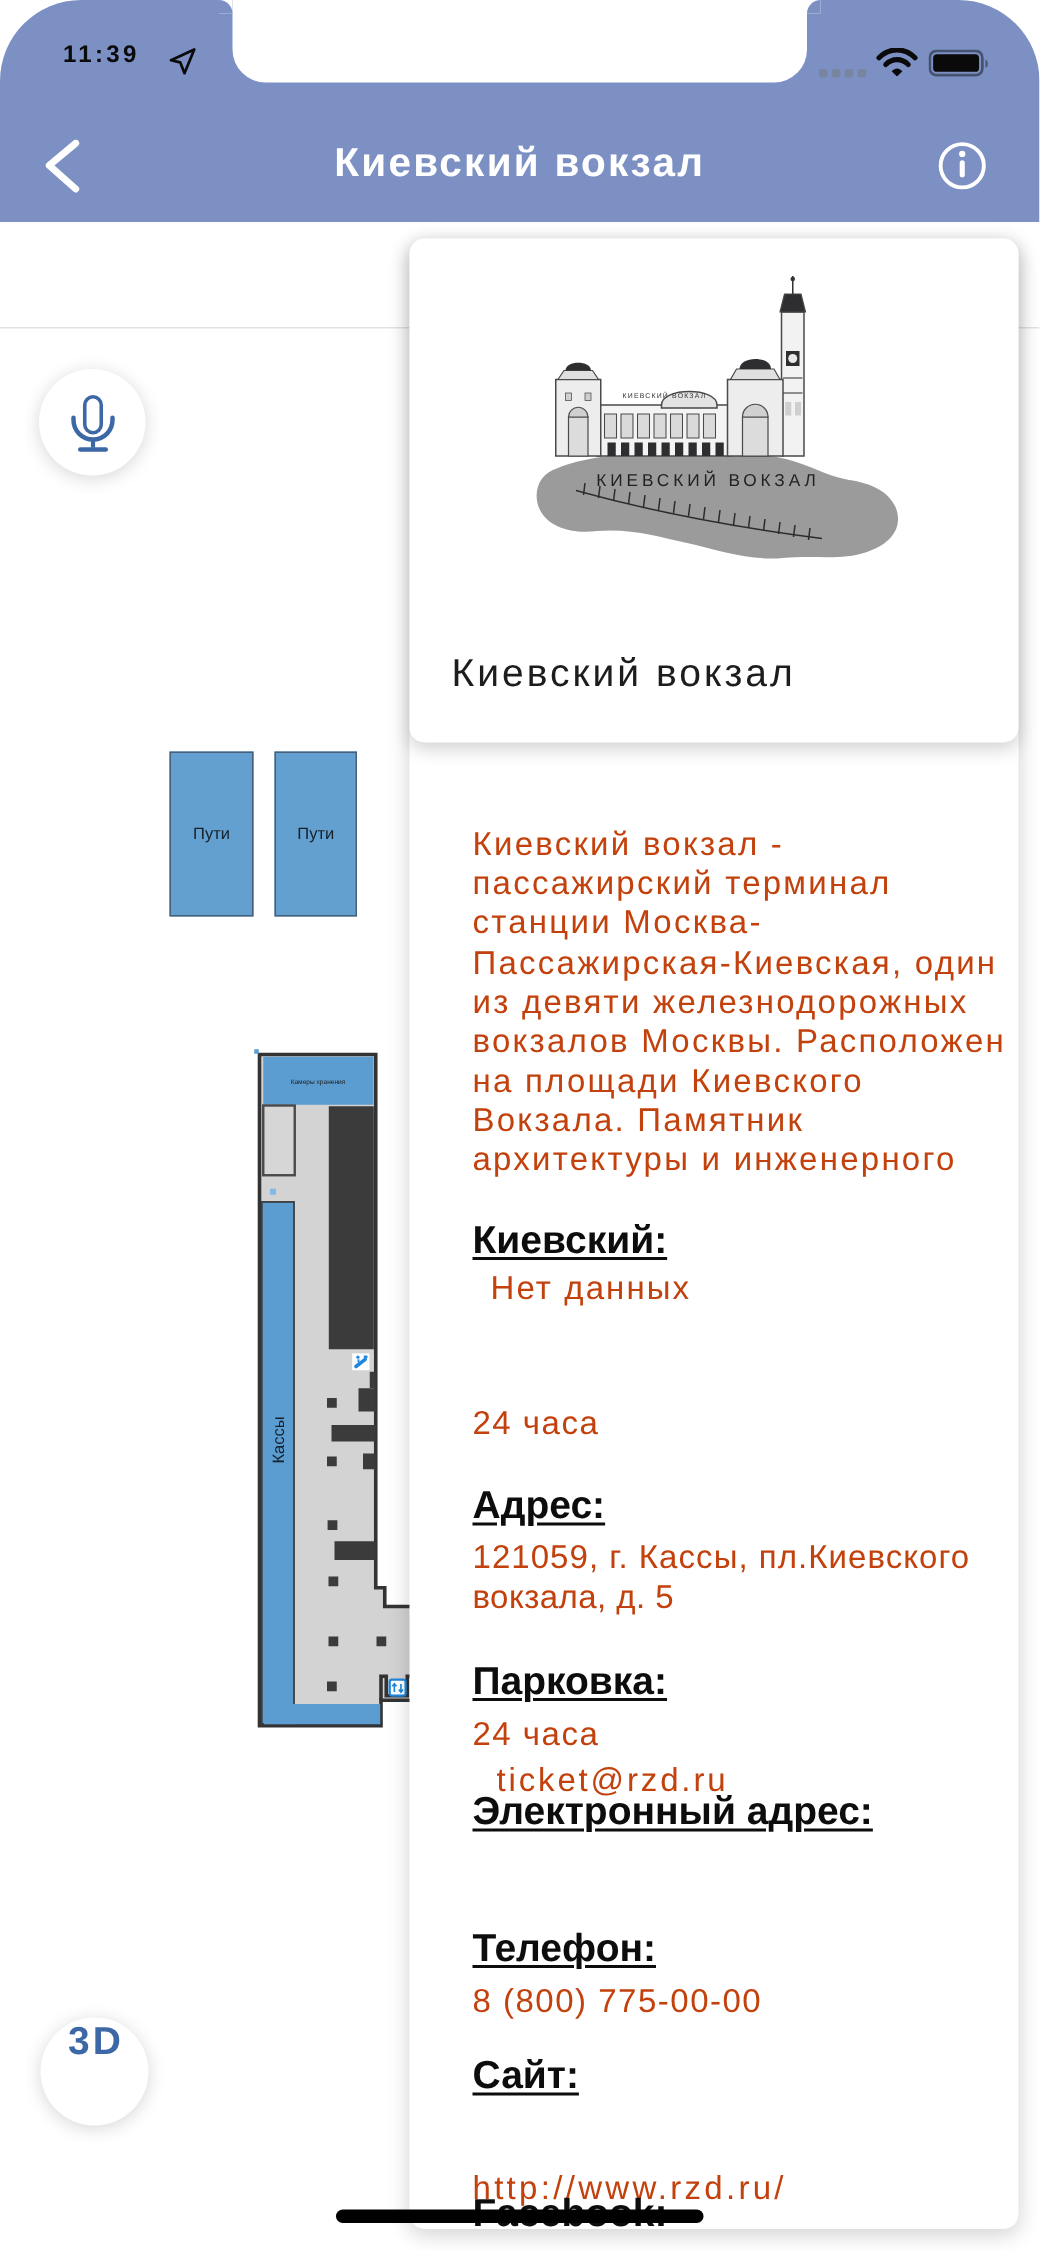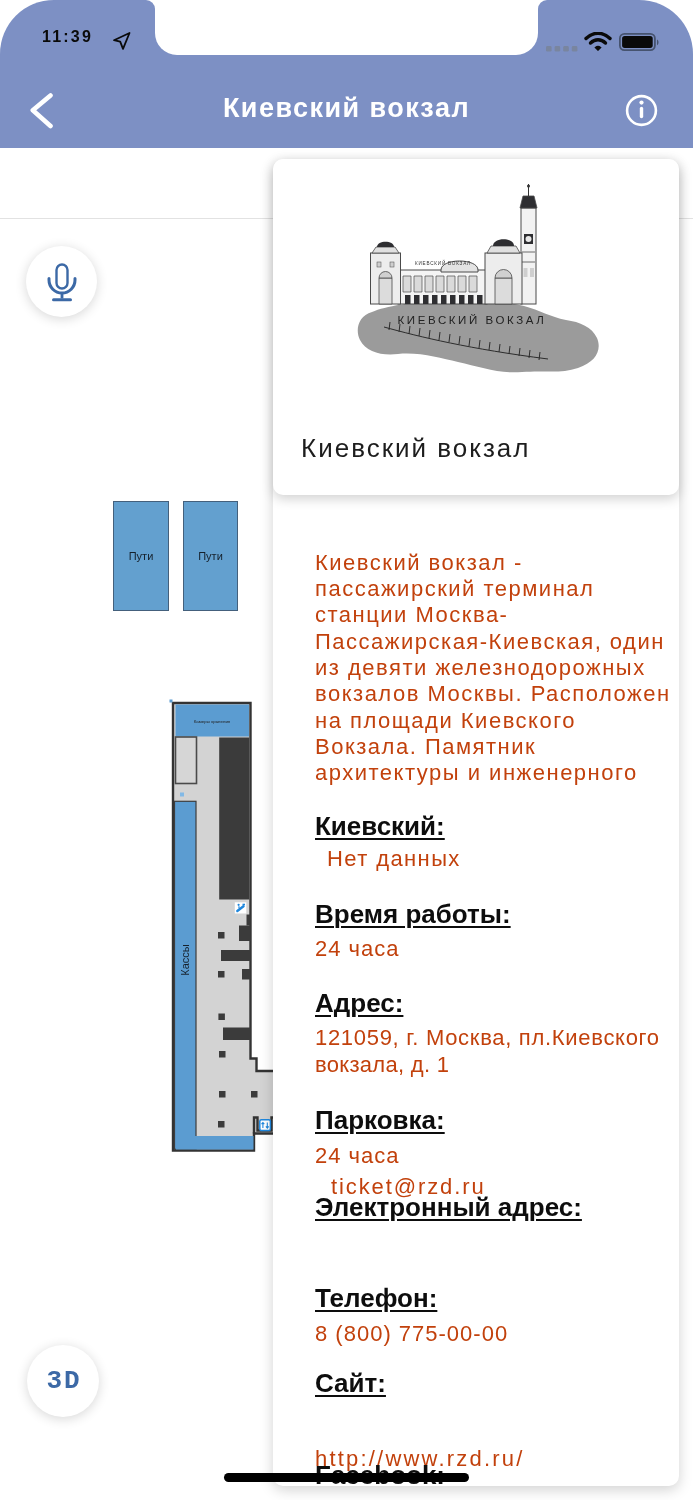--- a/index.html
+++ b/index.html
@@ -80,41 +80,40 @@
 
 <div class="abs" style="left:26px;top:246px;width:71px;height:71px;border-radius:50%;background:#fff;box-shadow:0 2px 12px rgba(0,0,0,0.16);"></div>
 
 <svg class="abs" style="left:47px;top:262px;" width="30" height="42" viewBox="0 0 30 42">
   <rect x="9.5" y="2.5" width="11" height="24" rx="5.5" fill="none" stroke="#3c69a6" stroke-width="2.4"></rect>
   <path d="M2 16.5 v1.5 a13 13 0 0 0 26 0 v-1.5" fill="none" stroke="#3c69a6" stroke-width="3" stroke-linecap="round"></path>
   <line x1="15" y1="31" x2="15" y2="36.5" stroke="#3c69a6" stroke-width="2.8"></line>
   <line x1="6.5" y1="37.7" x2="23.5" y2="37.7" stroke="#3c69a6" stroke-width="3" stroke-linecap="round"></line>
 </svg>
 
-<div class="abs" style="left:27px;top:1345px;width:72px;height:72px;border-radius:50%;background:#fff;box-shadow:0 2px 12px rgba(0,0,0,0.16);display:flex;align-items:center;justify-content:center;font-family:Liberation Mono, monospace;">
+<div class="abs" style="left:27px;top:1345px;width:72px;height:72px;border-radius:50%;background:#fff;box-shadow:0 2px 12px rgba(0,0,0,0.16);display:flex;align-items:flex-start;justify-content:center;">
   <span style="font-size:26px;font-weight:bold;color:#3c69a6;letter-spacing:2px;margin-right:-2px;">3D</span>
 </div>
 
 <div class="abs" id="panel" style="left:273px;top:159px;width:406px;height:1327px;background:#fff;border-radius:10px;box-shadow:0 4px 14px rgba(0,0,0,0.18);overflow:hidden;">
 
 
   <div class="bd" style="left:42px;top:390.6px;line-height:26.35px;letter-spacing:1.5px;">Киевский вокзал -<br>пассажирский терминал<br>станции Москва-<br>Пассажирская-Киевская, один<br>из девяти железнодорожных<br>вокзалов Москвы. Расположен<br>на площади Киевского<br>Вокзала. Памятник<br>архитектуры и инженерного</div>
 
   <div class="hd" style="left:42px;top:652.2px;">Киевский:</div>
 
   <div class="bd" style="left:42px;top:687.4px;letter-spacing:1.4px;margin-left:12px;">Нет данных</div>
 
-  <div class="hd" style="left:42px;top:739.8px;">Время работы:</div>
 
   <div class="bd" style="left:42px;top:776.8px;letter-spacing:1px;">24 часа</div>
 
   <div class="hd" style="left:42px;top:829.2px;text-decoration:underline;">Адрес:</div>
 
-  <div class="bd" style="left:42px;top:866.1px;letter-spacing:0.7px;">121059, г. Москва, пл.Киевского</div>
-  <div class="bd" style="left:42px;top:893.1px;letter-spacing:0.3px;">вокзала, д. 1</div>
+  <div class="bd" style="left:42px;top:866.1px;letter-spacing:0.7px;">121059, г. Кассы, пл.Киевского</div>
+  <div class="bd" style="left:42px;top:893.1px;letter-spacing:0.3px;">вокзала, д. 5</div>
 
   <div class="hd" style="left:42px;top:946px;">Парковка:</div>
 
   <div class="bd" style="left:42px;top:983.6px;letter-spacing:1px;">24 часа</div>
 
   <div class="hd" style="left:42px;top:1033.3px;">Электронный адрес:</div>
 
   <div class="bd" style="left:42px;top:1015px;letter-spacing:1.9px;margin-left:16px;">ticket@rzd.ru</div>
 
   <div class="hd" style="left:42px;top:1123.8px;">Телефон:</div>

